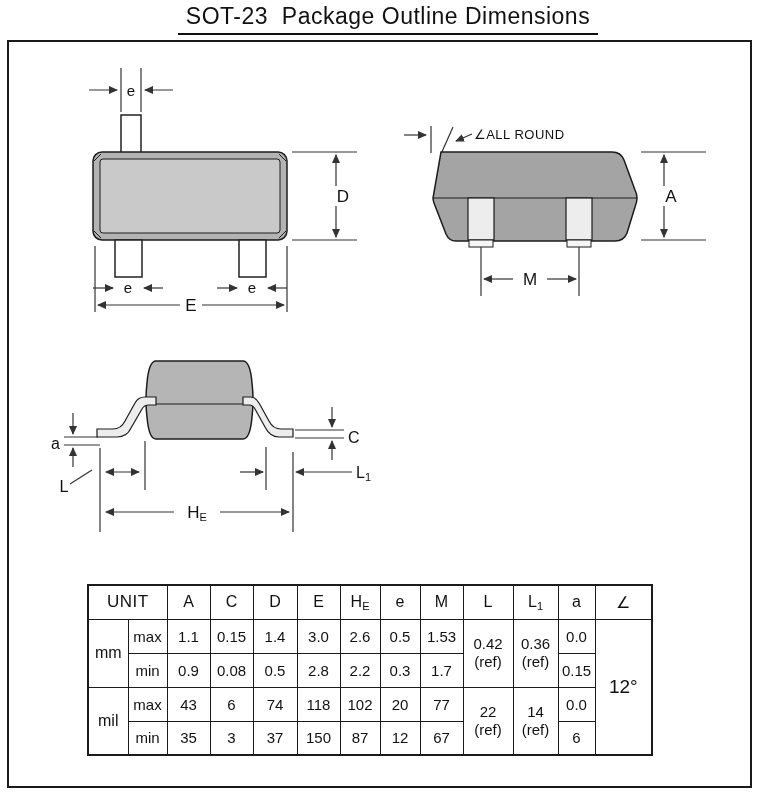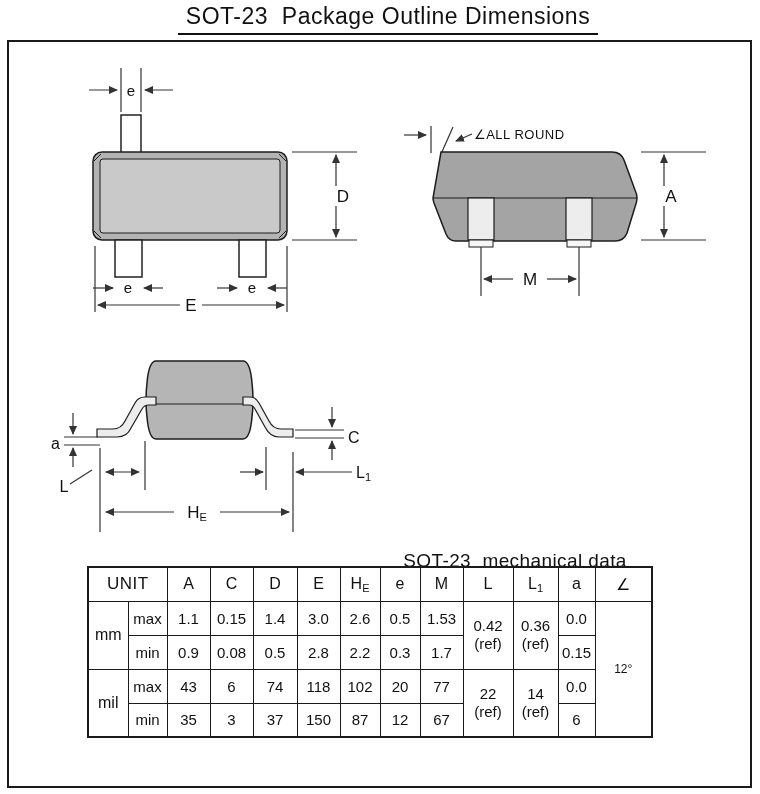--- a/index.html
+++ b/index.html
@@ -16,34 +16,34 @@
     position:absolute; left:7px; top:40px; width:741px; height:744px;
     border:2px solid #1a1a1a; background:#fff;
   }
   svg.drawings { position:absolute; left:0; top:0; font-family:"Liberation Sans", sans-serif; }
   svg text { fill:#111; }
   .tbl-title {
     position:absolute; left:306px; top:508px; width:400px; text-align:center;
     font-size:19px; letter-spacing:0.4px; color:#111; white-space:pre;
   }
   table.mech {
-    position:absolute; left:78px; top:524px; width:566px;
+    position:absolute; left:78px; top:542px; width:566px;
     border-collapse:collapse; table-layout:fixed;
     border:2px solid #1b1b1b; font-size:15px; color:#111;
   }
   .mech th, .mech td {
     border:1px solid #1b1b1b; text-align:center; vertical-align:middle;
     font-weight:normal; padding:0; overflow:hidden;
   }
   .mech tr { height:34px; }
   .mech th.h { font-size:16px; }
   .mech th.unit { font-size:17px; letter-spacing:0.5px; }
   .mech .sub { font-size:11px; position:relative; top:3px; }
   .mech td.two span { display:block; line-height:1.18; }
-  .mech td.ang { font-size:12px; }
+  .mech td.ang { font-size:19px; }
 </style>
 </head>
 <body>
 
 <div class="page">
 
   <div class="title-wrap">
     <span>SOT-23  Package Outline Dimensions</span>
   </div>
 
@@ -196,21 +196,20 @@
           <g stroke="#333" stroke-width="1.2">
             <line x1="174" y1="512" x2="106" y2="512" marker-end="url(#ah)"></line>
             <line x1="220" y1="512" x2="289" y2="512" marker-end="url(#ah)"></line>
           </g>
           <text x="197" y="518" text-anchor="middle"><tspan font-size="17">H</tspan><tspan font-size="11" dy="3">E</tspan></text>
         </g>
 
       </g>
     </svg>
 
-    <div class="tbl-title">SOT-23  mechanical data</div>
 
     <table class="mech">
       <colgroup>
         <col style="width:40px">
           <col style="width:39px">
           <col style="width:43px">
           <col style="width:43px">
         <col style="width:44px">
           <col style="width:43px">
           <col style="width:40px">

